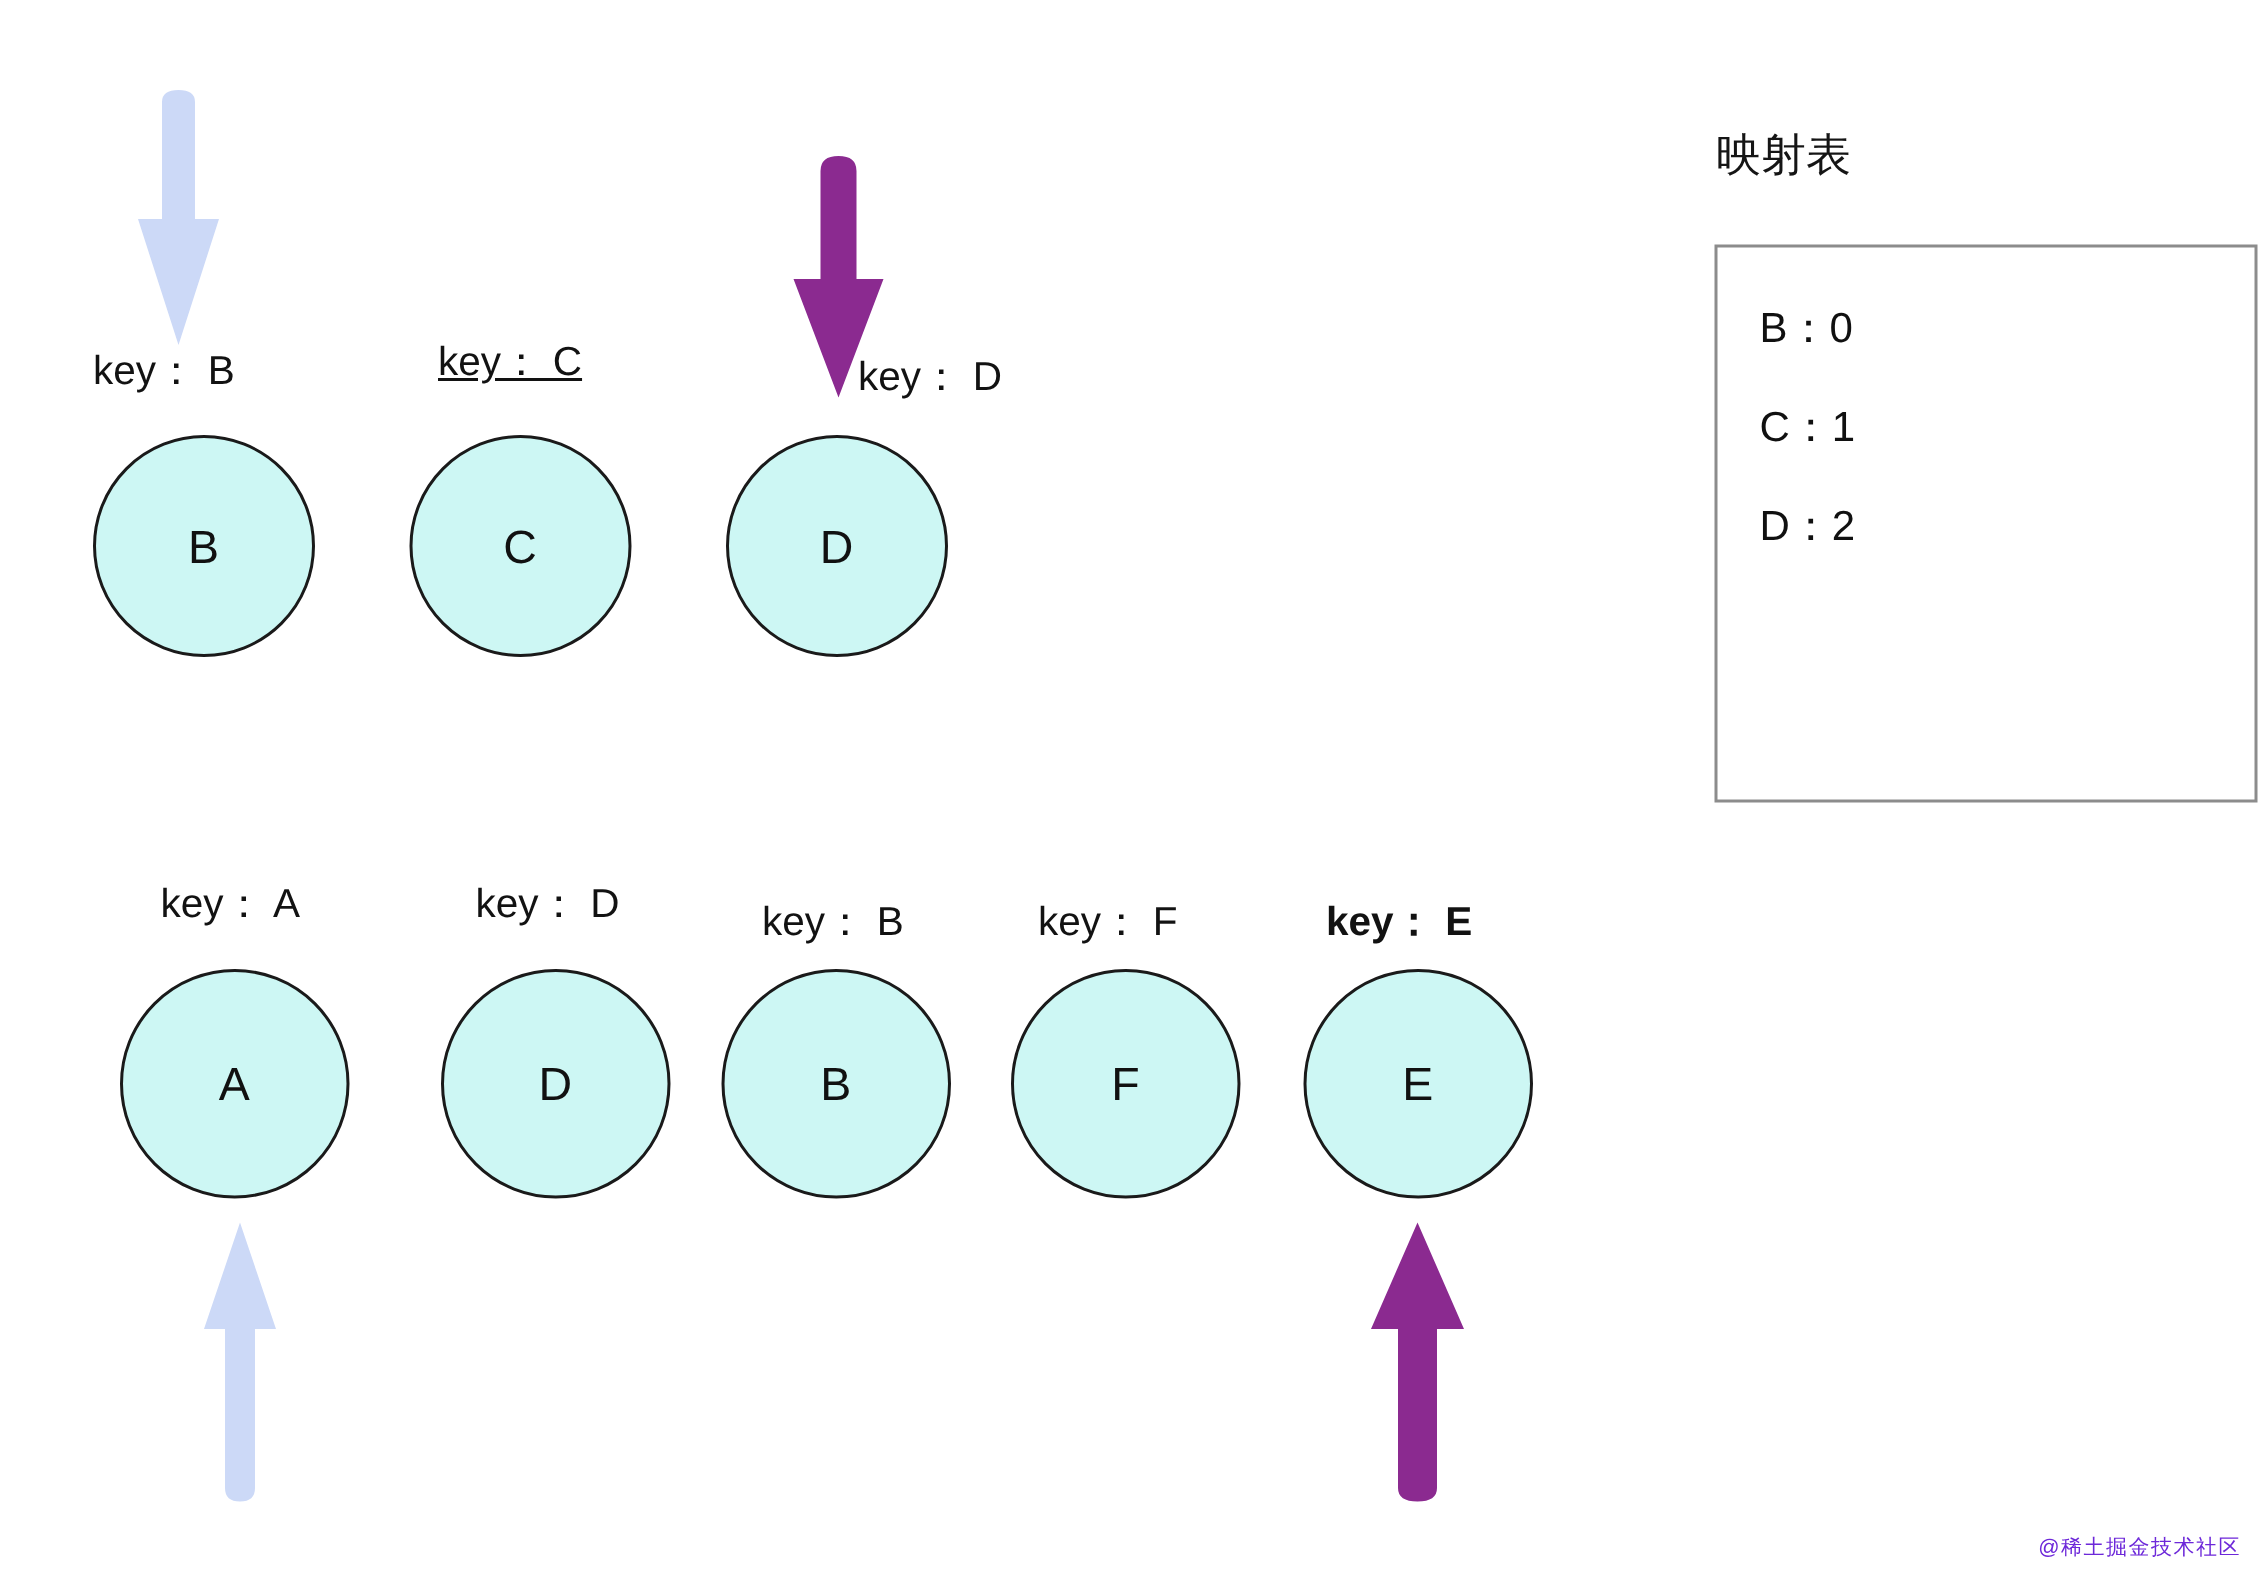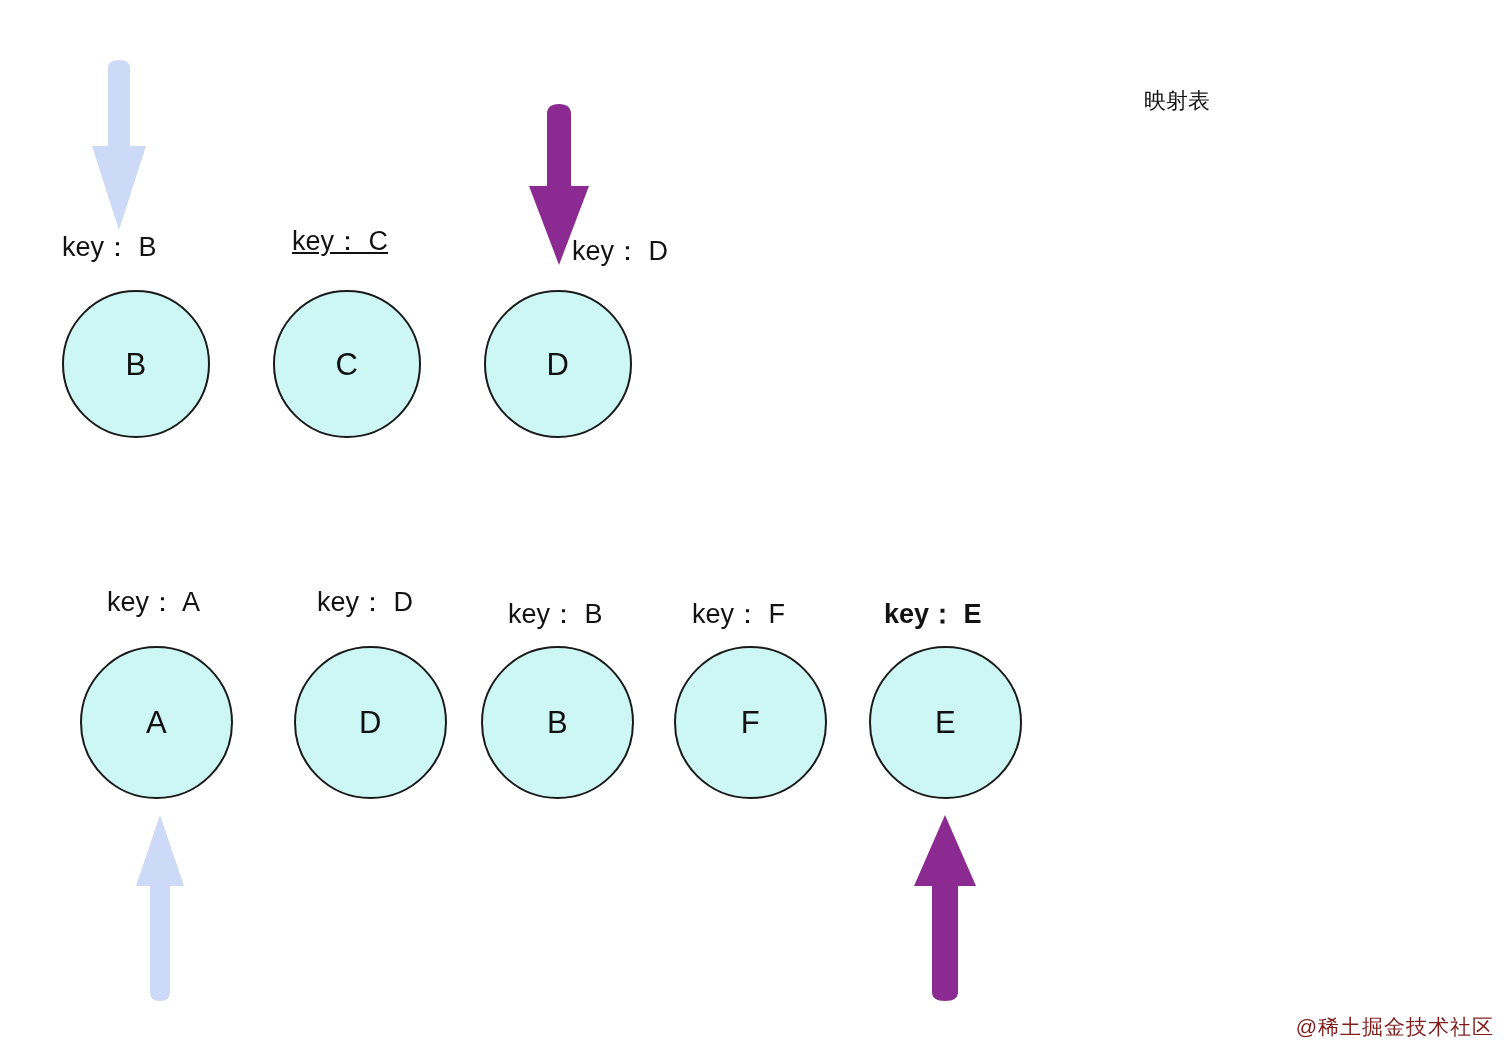--- a/index.html
+++ b/index.html
@@ -52,25 +52,25 @@
   .arrow {
     position: absolute;
   }
   .arrow svg { display: block; overflow: visible; }
 
   
   #map-title {
     position: absolute;
     left: 1144px;
     top: 88px;
-    font-size: 22px;
+    font-size: 30px;
     color: #151515;
     white-space: nowrap;
     line-height: 1.2;
-    font-family: Liberation Sans, sans-serif;
+    font-family: Liberation Mono, monospace;
   }
   #map-box {
     position: absolute;
     left: 1143px;
     top: 163px;
     width: 362px;
     height: 372px;
     border: 2px solid #8c8c8c;
     box-sizing: border-box;
     background: #ffffff;
@@ -86,22 +86,22 @@
   }
   .map-row .map-key { }
   .map-row .map-sep { }
   .map-row .map-val { }
 
   
   #watermark {
     position: absolute;
     right: 18px;
     bottom: 12px;
-    font-size: 21px;
-    color: #7f1d1d;
+    font-size: 14px;
+    color: #6d28d9;
     white-space: nowrap;
     letter-spacing: 1px;
     font-family: "Liberation Sans", "DejaVu Sans", sans-serif;
   }
 </style>
 </head>
 <body>
 
 <div id="canvas">
 
@@ -160,16 +160,27 @@
   </div>
 
   <div class="arrow" style="left:910px; top:812px; width:70px; height:192px;">
     <svg width="70" height="192" viewBox="0 0 70 192">
       <path d="M35,3 L66,74 L48,74 L48,180 Q48,189 35,189 Q22,189 22,180 L22,74 L4,74 Z" fill="#8b2a90"></path>
     </svg>
   </div>
 
   <div id="map-title">映射表</div>
 
+  <div id="map-box">
+    <div class="map-row" style="top:40px;">
+      <span class="map-key">B</span><span class="map-sep">：</span><span class="map-val">0</span>
+    </div>
+    <div class="map-row" style="top:106px;">
+      <span class="map-key">C</span><span class="map-sep">：</span><span class="map-val">1</span>
+    </div>
+    <div class="map-row" style="top:172px;">
+      <span class="map-key">D</span><span class="map-sep">：</span><span class="map-val">2</span>
+    </div>
+  </div>
 
   <div id="watermark">@稀土掘金技术社区</div>
 
 </div>
 
 </body></html>

